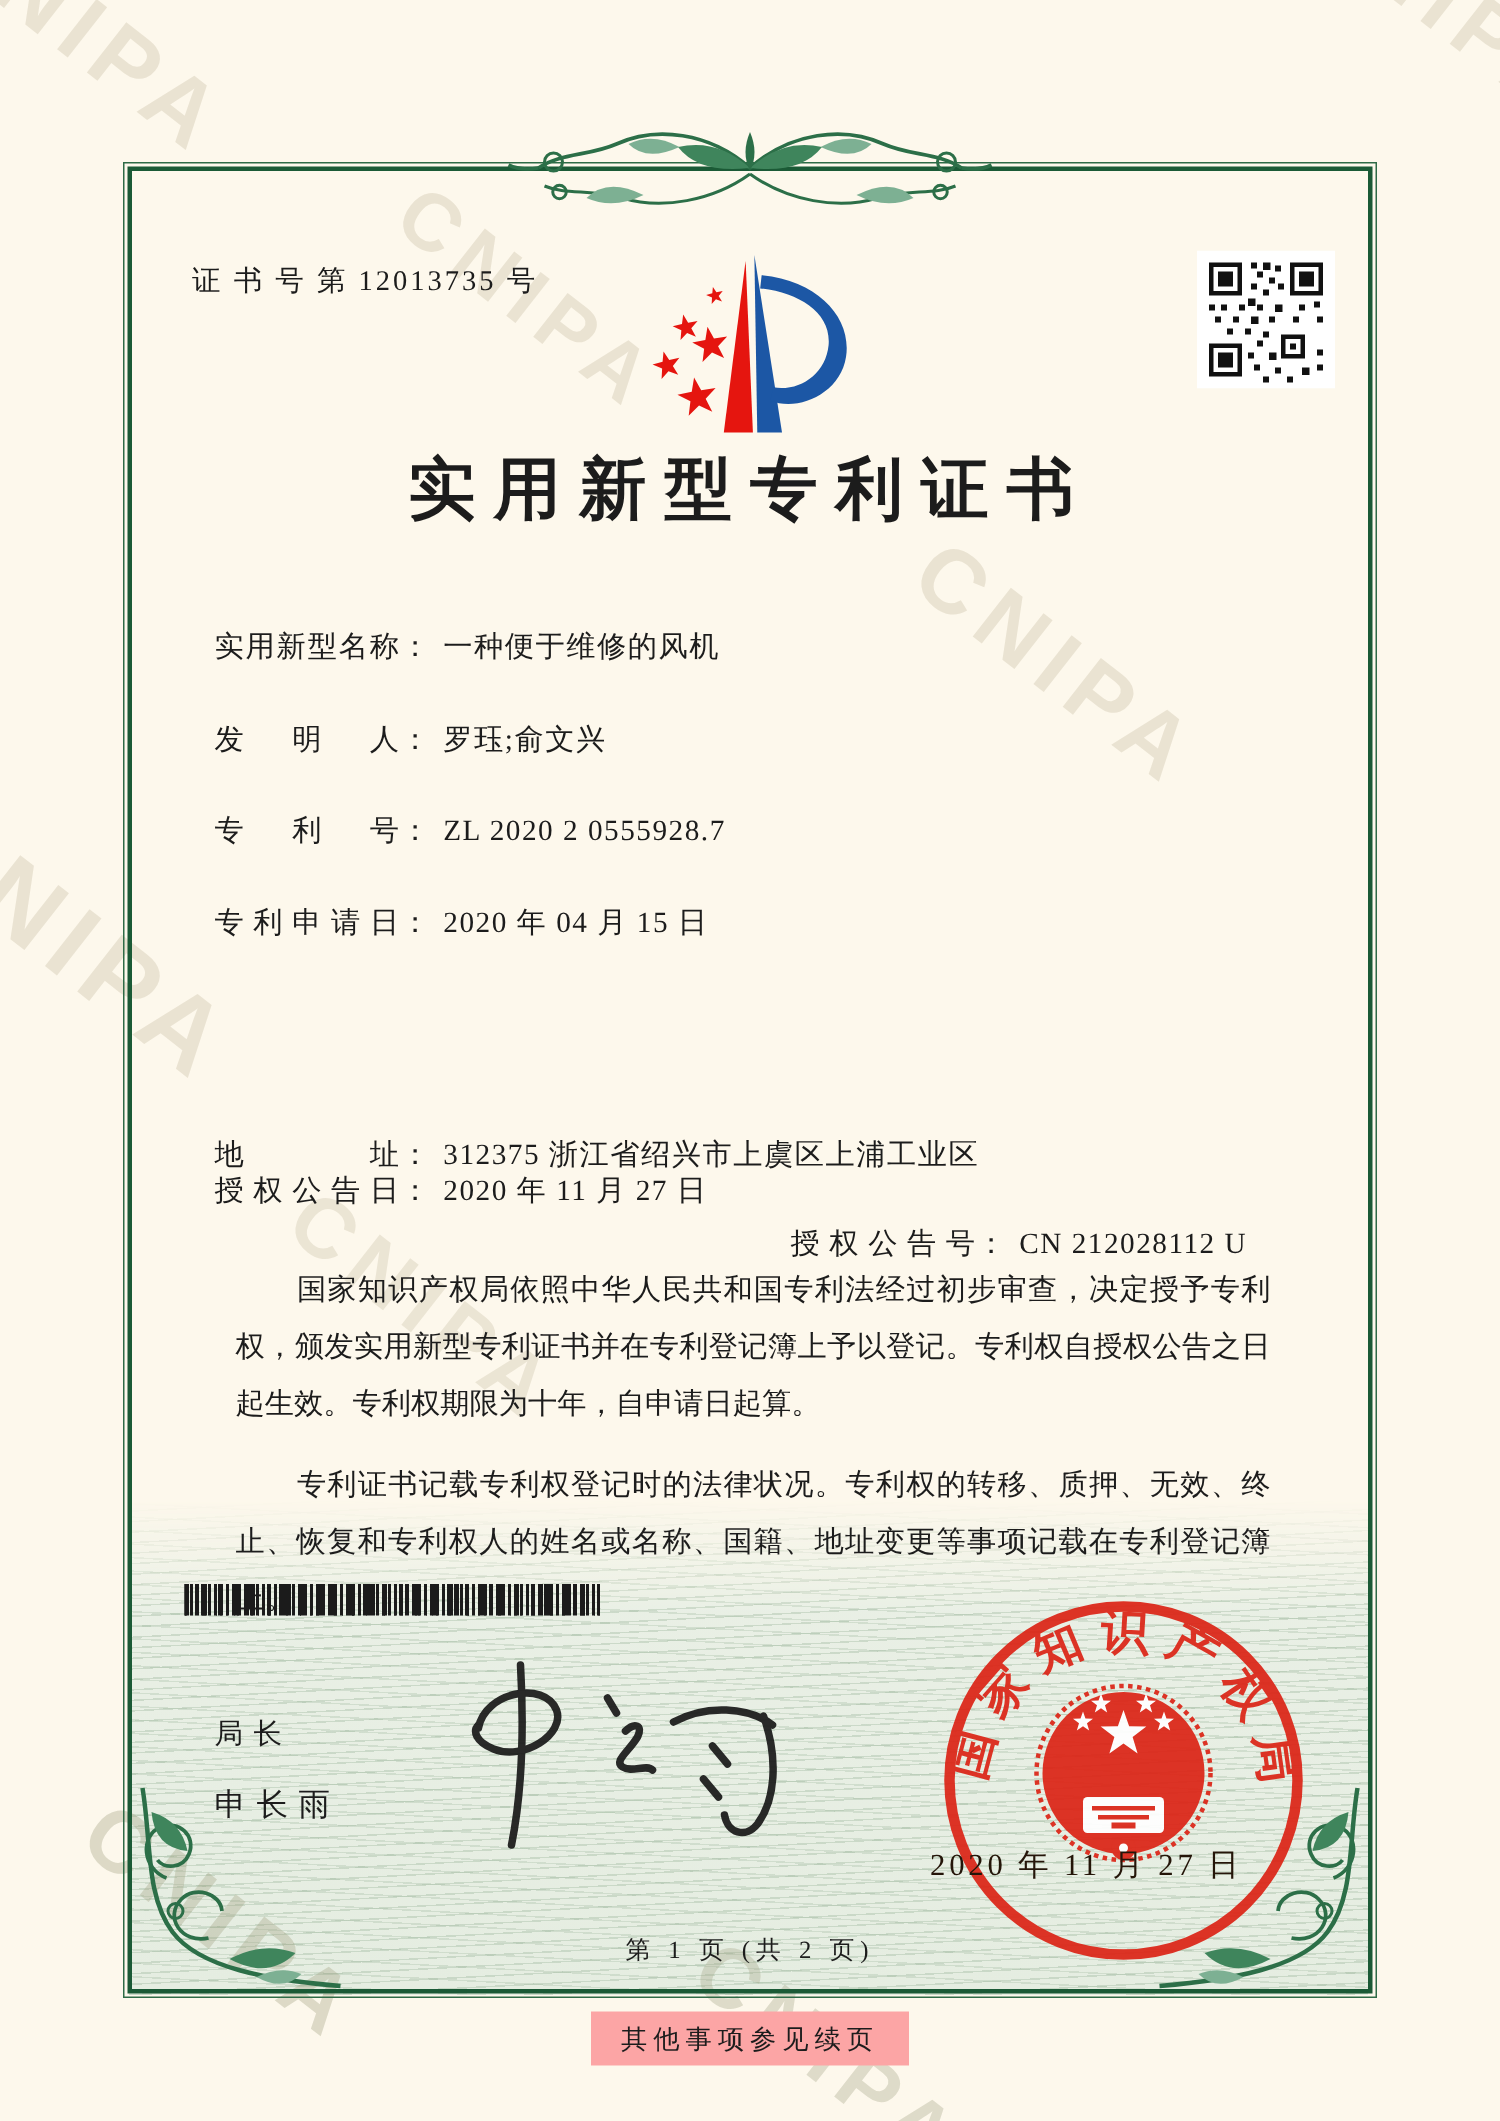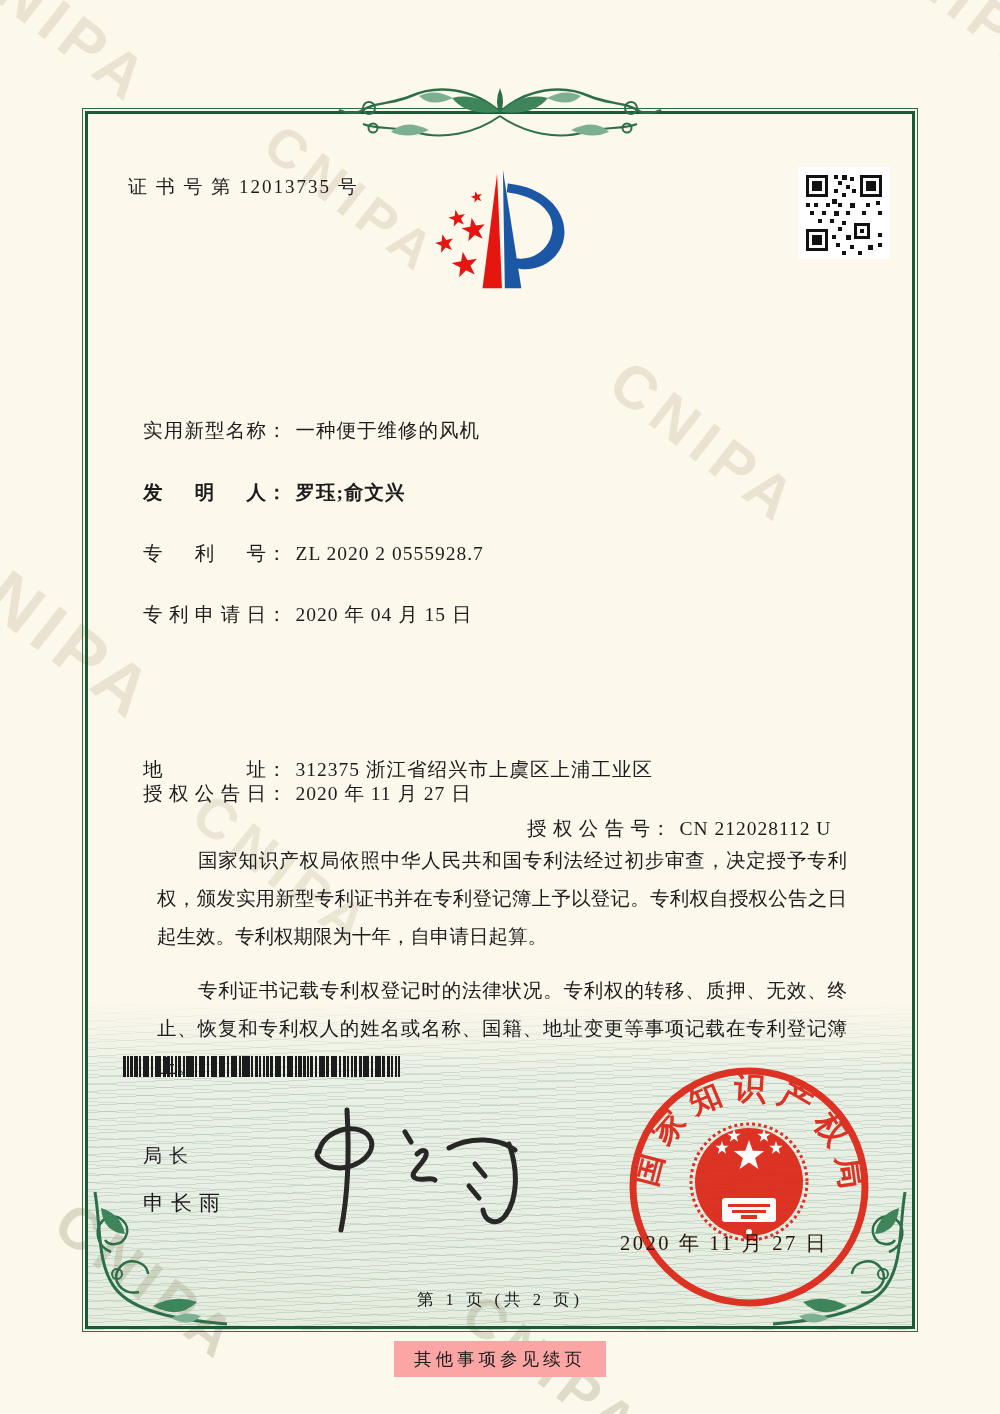--- a/index.html
+++ b/index.html
@@ -40,21 +40,21 @@
 
   
   .cert-no{position:absolute;z-index:4;left:128px;top:174px;font-size:19px;letter-spacing:2px;}
   .logo{position:absolute;z-index:4;left:422px;top:168px;}
   .qr{position:absolute;z-index:4;left:798px;top:167px;}
   .title{position:absolute;z-index:4;left:0;right:0;top:296px;text-align:center;
          font-size:45px;font-weight:bold;letter-spacing:12px;}
 
   
   .row{position:absolute;z-index:4;left:143px;font-size:19.5px;white-space:nowrap;letter-spacing:1px;}
-  .r1{top:417px;} .r2{top:479px;font-weight:bold;} .r3{top:540px;} .r4{top:601px;}
+  .r1{top:417px;} .r2{top:479px;} .r3{top:540px;} .r4{top:601px;}
   .r5{top:662px;} .r6{top:724px;margin-top:32px;} .r7{top:780px;}
   .flabel{display:inline-block;width:124px;text-align:justify;text-align-last:justify;vertical-align:bottom;}
   .fcolon{margin-right:8px;}
   .col2{position:absolute;left:384px;top:0;white-space:nowrap;margin-top:35px;}
 
   
   .paragraphs{position:absolute;z-index:4;left:141px;top:826px;width:722px;
               font-size:19.5px;line-height:38px;text-align:justify;}
   .paragraphs p{margin:16px;text-indent:2.1em;}
 
@@ -165,20 +165,21 @@
                M44 26h4v4h-4z M34 32h5v5h-5z M8 36h4v4h-4z M16 36h4v4h-4z M28 36h4v4h-4z M40 36h4v4h-4z M52 36h5v5h-5z
                M68 36h4v4h-4z M78 34h4v4h-4z M12 44h4v4h-4z M24 44h4v4h-4z M36 44h5v5h-5z M48 44h4v4h-4z M64 44h4v4h-4z
                M80 44h4v4h-4z M20 52h4v4h-4z M32 52h4v4h-4z M44 54h4v4h-4z M40 60h4v4h-4z M34 68h4v4h-4z M48 68h5v5h-5z
                M80 66h4v4h-4z M38 76h4v4h-4z M52 78h4v4h-4z M70 78h5v5h-5z M80 76h4v4h-4z M60 84h4v4h-4z M44 84h4v4h-4z"></path>
       <rect x="56" y="56" width="16" height="16"></rect>
     </g>
     <rect x="59" y="59" width="10" height="10" fill="#ffffff"></rect>
     <rect x="62" y="62" width="4" height="4" fill="#111111"></rect>
   </svg>
 
+  <div class="title">实用新型专利证书</div>
 
   <div class="row r1">
     <span class="flabel">实用新型名称</span><span class="fcolon">：</span><span class="fvalue">一种便于维修的风机</span>
   </div>
   <div class="row r2">
     <span class="flabel">发明人</span><span class="fcolon">：</span><span class="fvalue">罗珏;俞文兴</span>
   </div>
   <div class="row r3">
     <span class="flabel">专利号</span><span class="fcolon">：</span><span class="fvalue">ZL 2020 2 0555928.7</span>
   </div>

